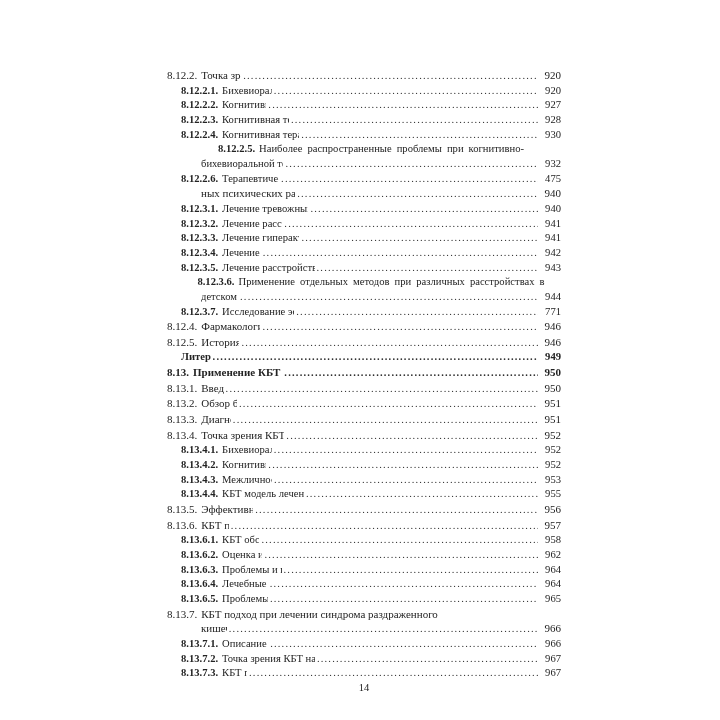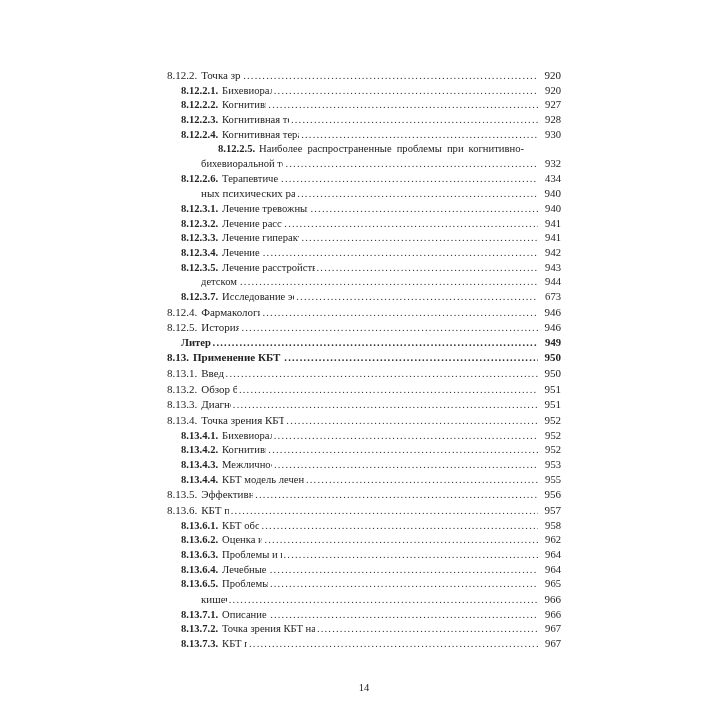--- a/index.html
+++ b/index.html
@@ -106,21 +106,21 @@
       <div class="line lvl2 spread"><span class="num bold">8.12.2.5.</span><span class="title">Наиболее распространенные проблемы при когнитивно-</span></div>
       <div class="line lvl2 cont flexy">
         <span class="title">бихевиоральной терапии детей и подростков</span>
         <span class="leader"></span>
         <span class="pg">932</span>
       </div>
       <div class="line lvl2 flexy">
         <span class="num bold">8.12.2.6.</span>
         <span class="title">Терапевтические интервенции</span>
         <span class="leader"></span>
-        <span class="pg">434</span>
+        <span class="pg">475</span>
       </div>
       <div class="line lvl1 cont flexy">
         <span class="title">ных психических расстройствах в детском возрасте</span>
         <span class="leader"></span>
         <span class="pg">940</span>
       </div>
       <div class="line lvl2 flexy">
         <span class="num bold">8.12.3.1.</span>
         <span class="title">Лечение тревожных расстройств в детском возрасте</span>
         <span class="leader"></span>
@@ -143,30 +143,31 @@
         <span class="title">Лечение депрессии</span>
         <span class="leader"></span>
         <span class="pg">942</span>
       </div>
       <div class="line lvl2 flexy">
         <span class="num bold">8.12.3.5.</span>
         <span class="title">Лечение расстройств, связанных с проявлением агрессии</span>
         <span class="leader"></span>
         <span class="pg">943</span>
       </div>
+      <div class="line lvl2 spread"><span class="num bold">8.12.3.6.</span><span class="title">Применение отдельных методов при различных расстройствах в</span></div>
       <div class="line lvl2 cont flexy">
         <span class="title">детском возрасте</span>
         <span class="leader"></span>
         <span class="pg">944</span>
       </div>
       <div class="line lvl2 flexy">
         <span class="num bold">8.12.3.7.</span>
         <span class="title">Исследование эффективности КБТ детей</span>
         <span class="leader"></span>
-        <span class="pg">673</span>
+        <span class="pg">771</span>
       </div>
       <div class="line lvl1 flexy">
         <span class="num">8.12.4.</span>
         <span class="title">Фармакологическое лечение</span>
         <span class="leader"></span>
         <span class="pg">946</span>
       </div>
       <div class="line lvl1 flexy">
         <span class="num">8.12.5.</span>
         <span class="title">История болезни</span>
@@ -267,20 +268,21 @@
         <span class="title">Лечебные интервенции</span>
         <span class="leader"></span>
         <span class="pg">964</span>
       </div>
       <div class="line lvl2 flexy">
         <span class="num bold">8.13.6.5.</span>
         <span class="title">Проблемы при лечении</span>
         <span class="leader"></span>
         <span class="pg">965</span>
       </div>
+      <div class="line lvl1"><span class="num">8.13.7.</span><span class="title">КБТ подход при лечении синдрома раздраженного</span></div>
       <div class="line lvl1 cont flexy">
         <span class="title">кишечника</span>
         <span class="leader"></span>
         <span class="pg">966</span>
       </div>
       <div class="line lvl2 flexy">
         <span class="num bold">8.13.7.1.</span>
         <span class="title">Описание расстройства</span>
         <span class="leader"></span>
         <span class="pg">966</span>

